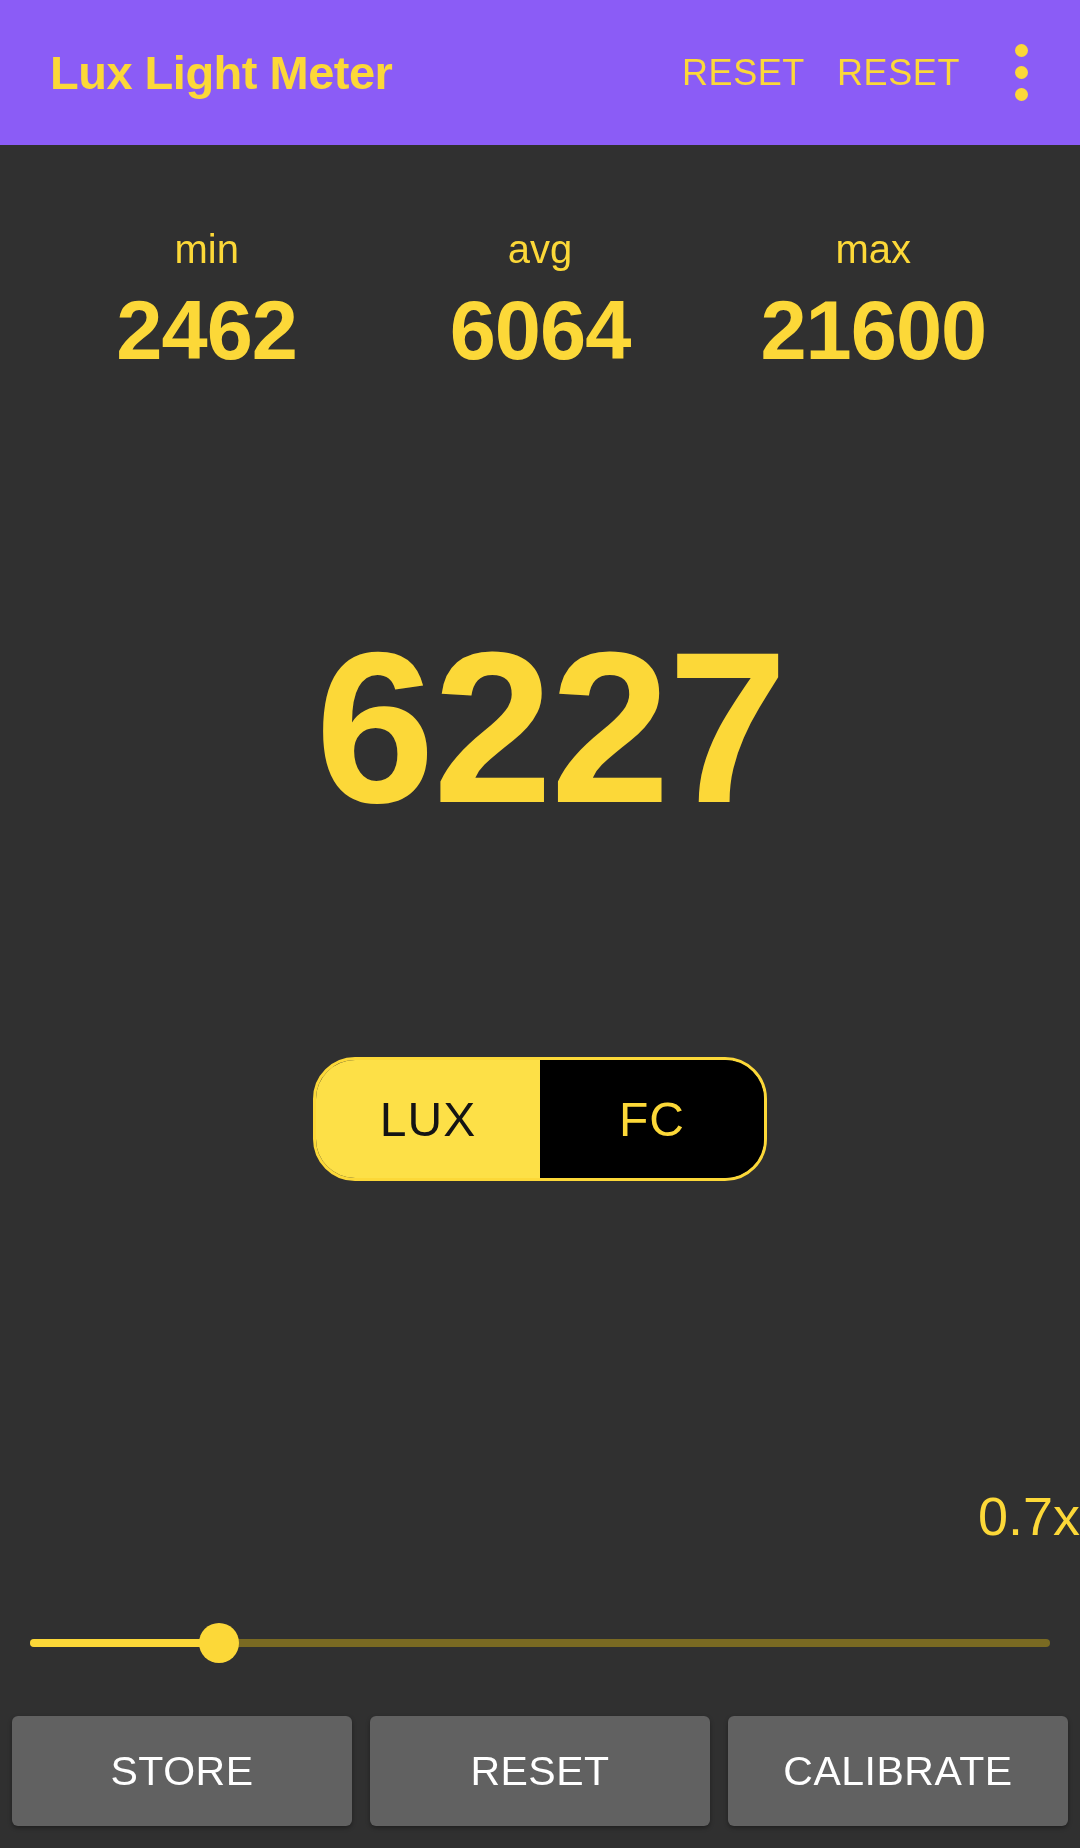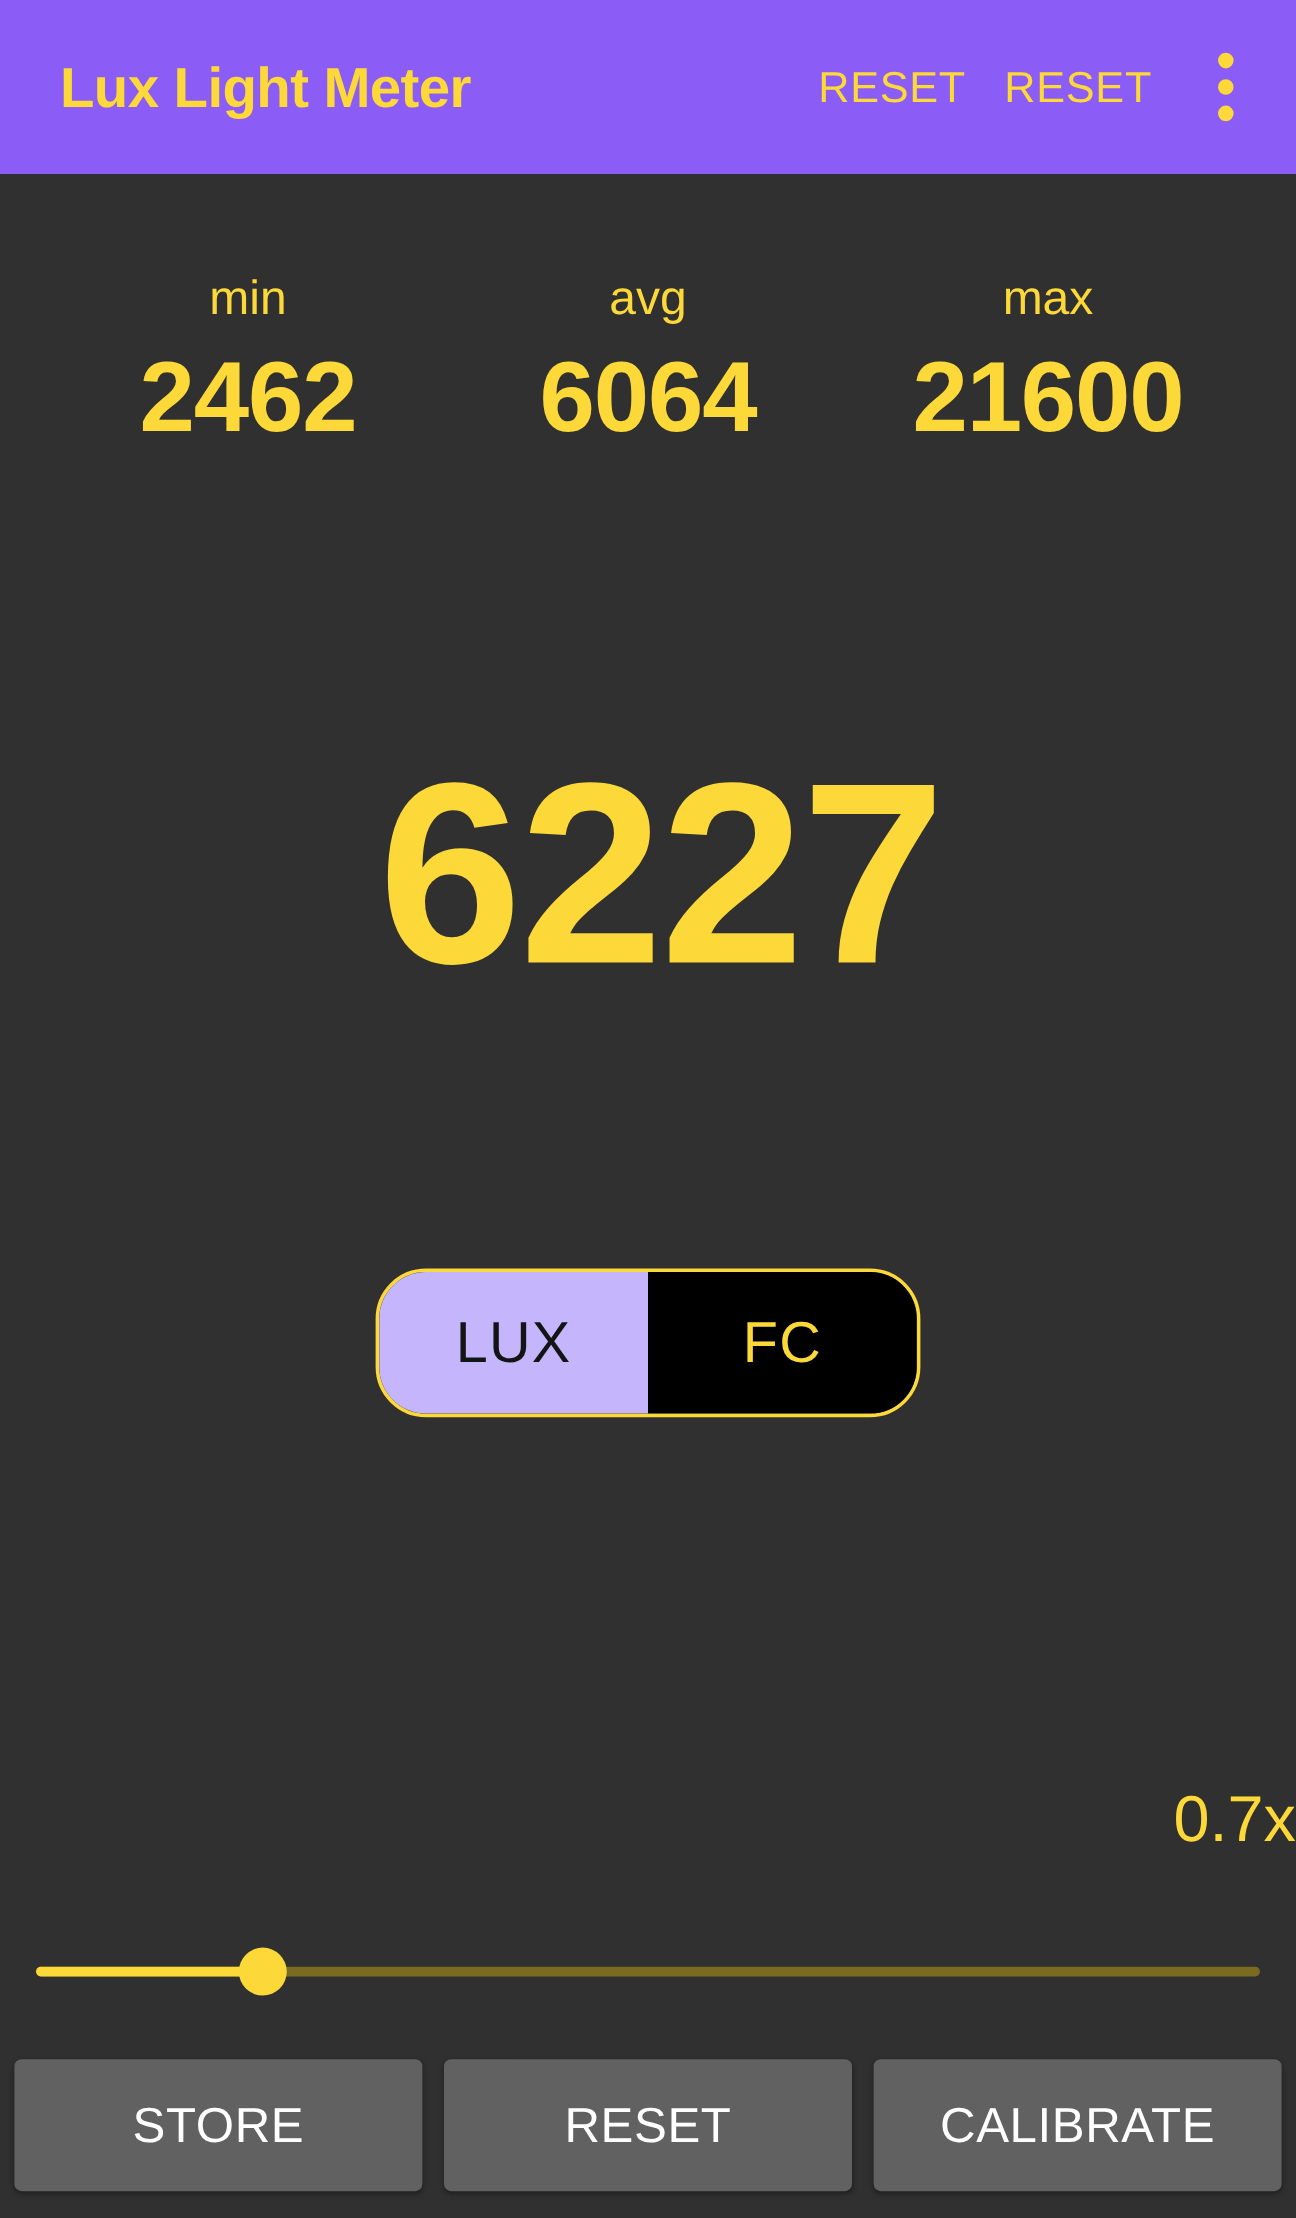--- a/index.html
+++ b/index.html
@@ -127,21 +127,21 @@
     display: flex;
     align-items: center;
     justify-content: center;
     font-size: 48px;
     letter-spacing: 1px;
     cursor: pointer;
     user-select: none;
     box-sizing: border-box;
   }
   .toggle-opt.on {
-    background: #c4b5fd;
+    background: #fde047;
     color: #141414;
   }
   .toggle-opt.off {
     background: #000000;
     color: #FCD838;
   }
 
   
   .mult-label {
     position: absolute;

